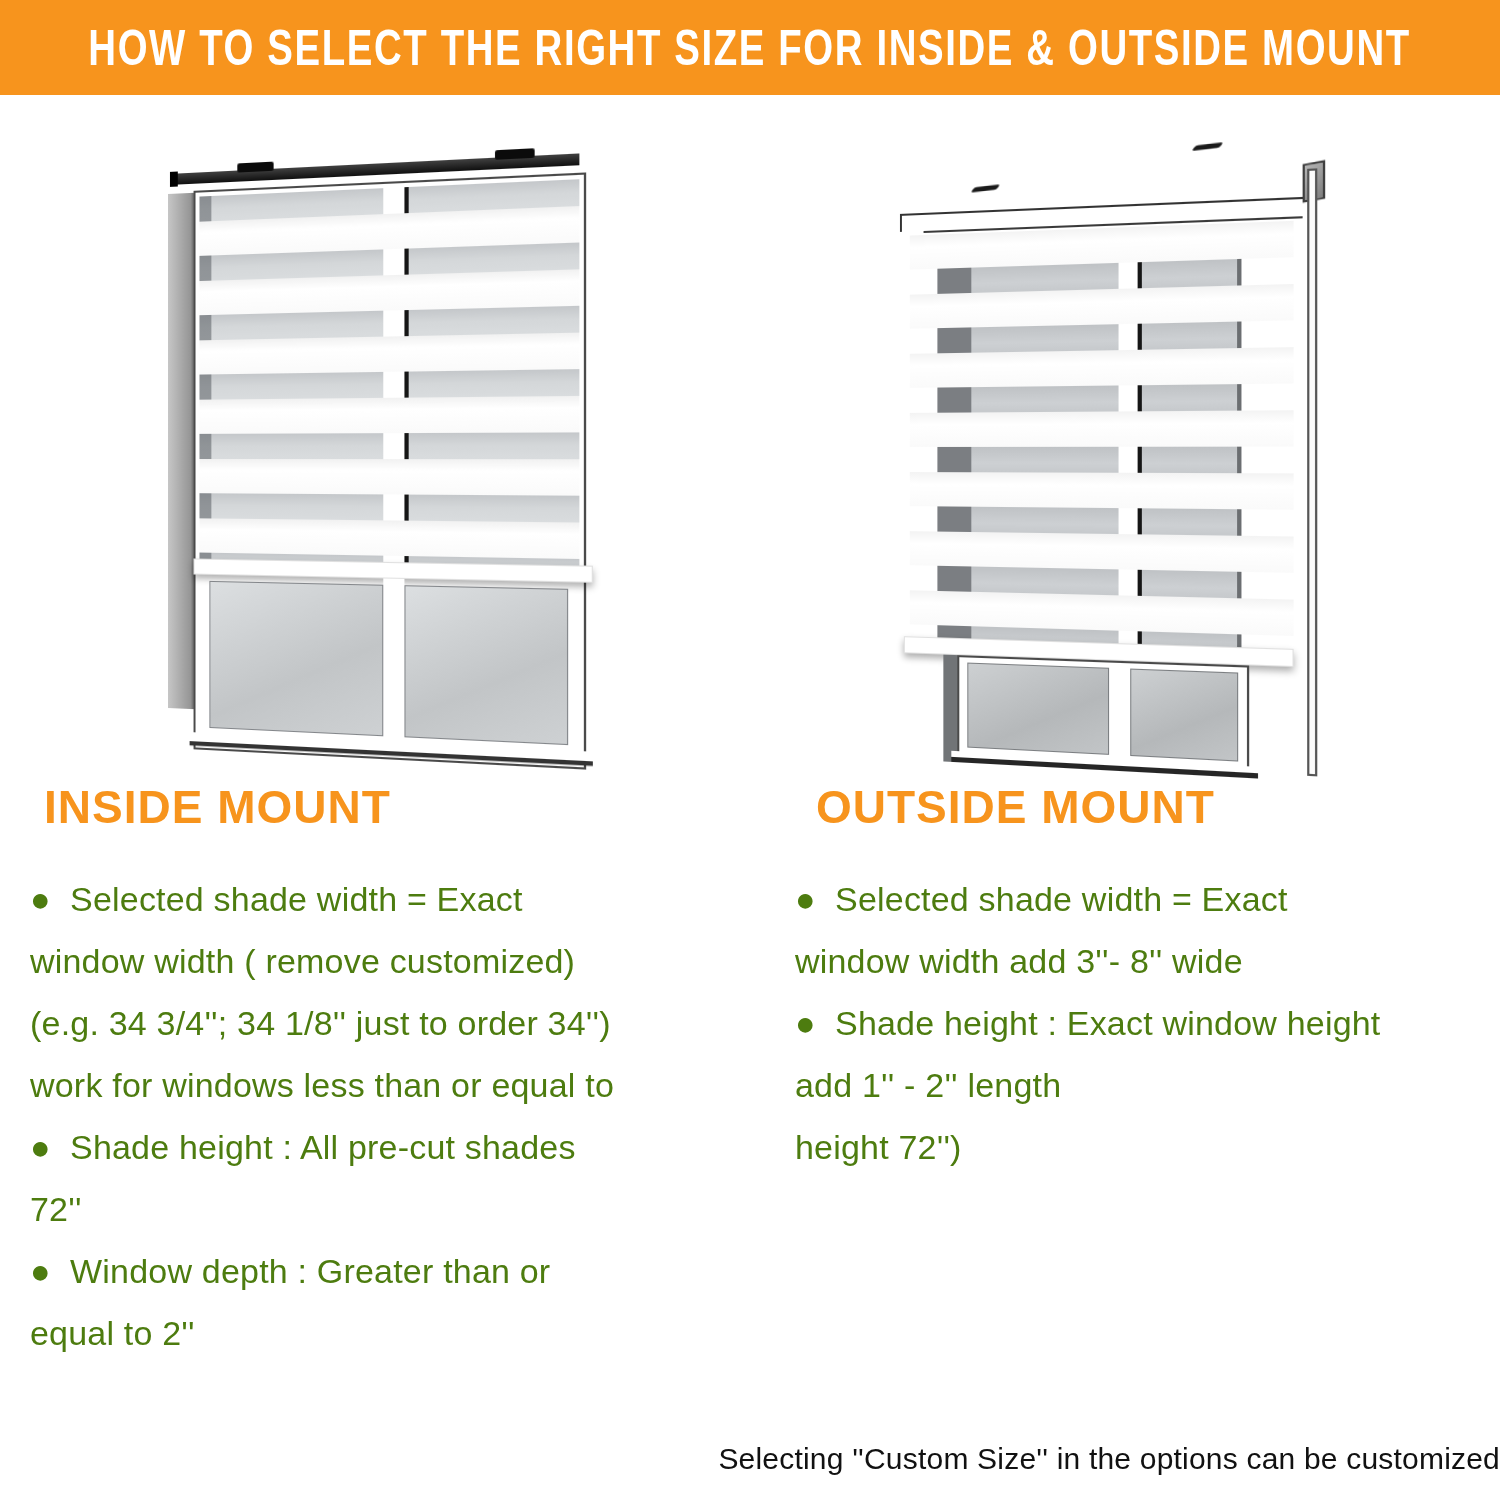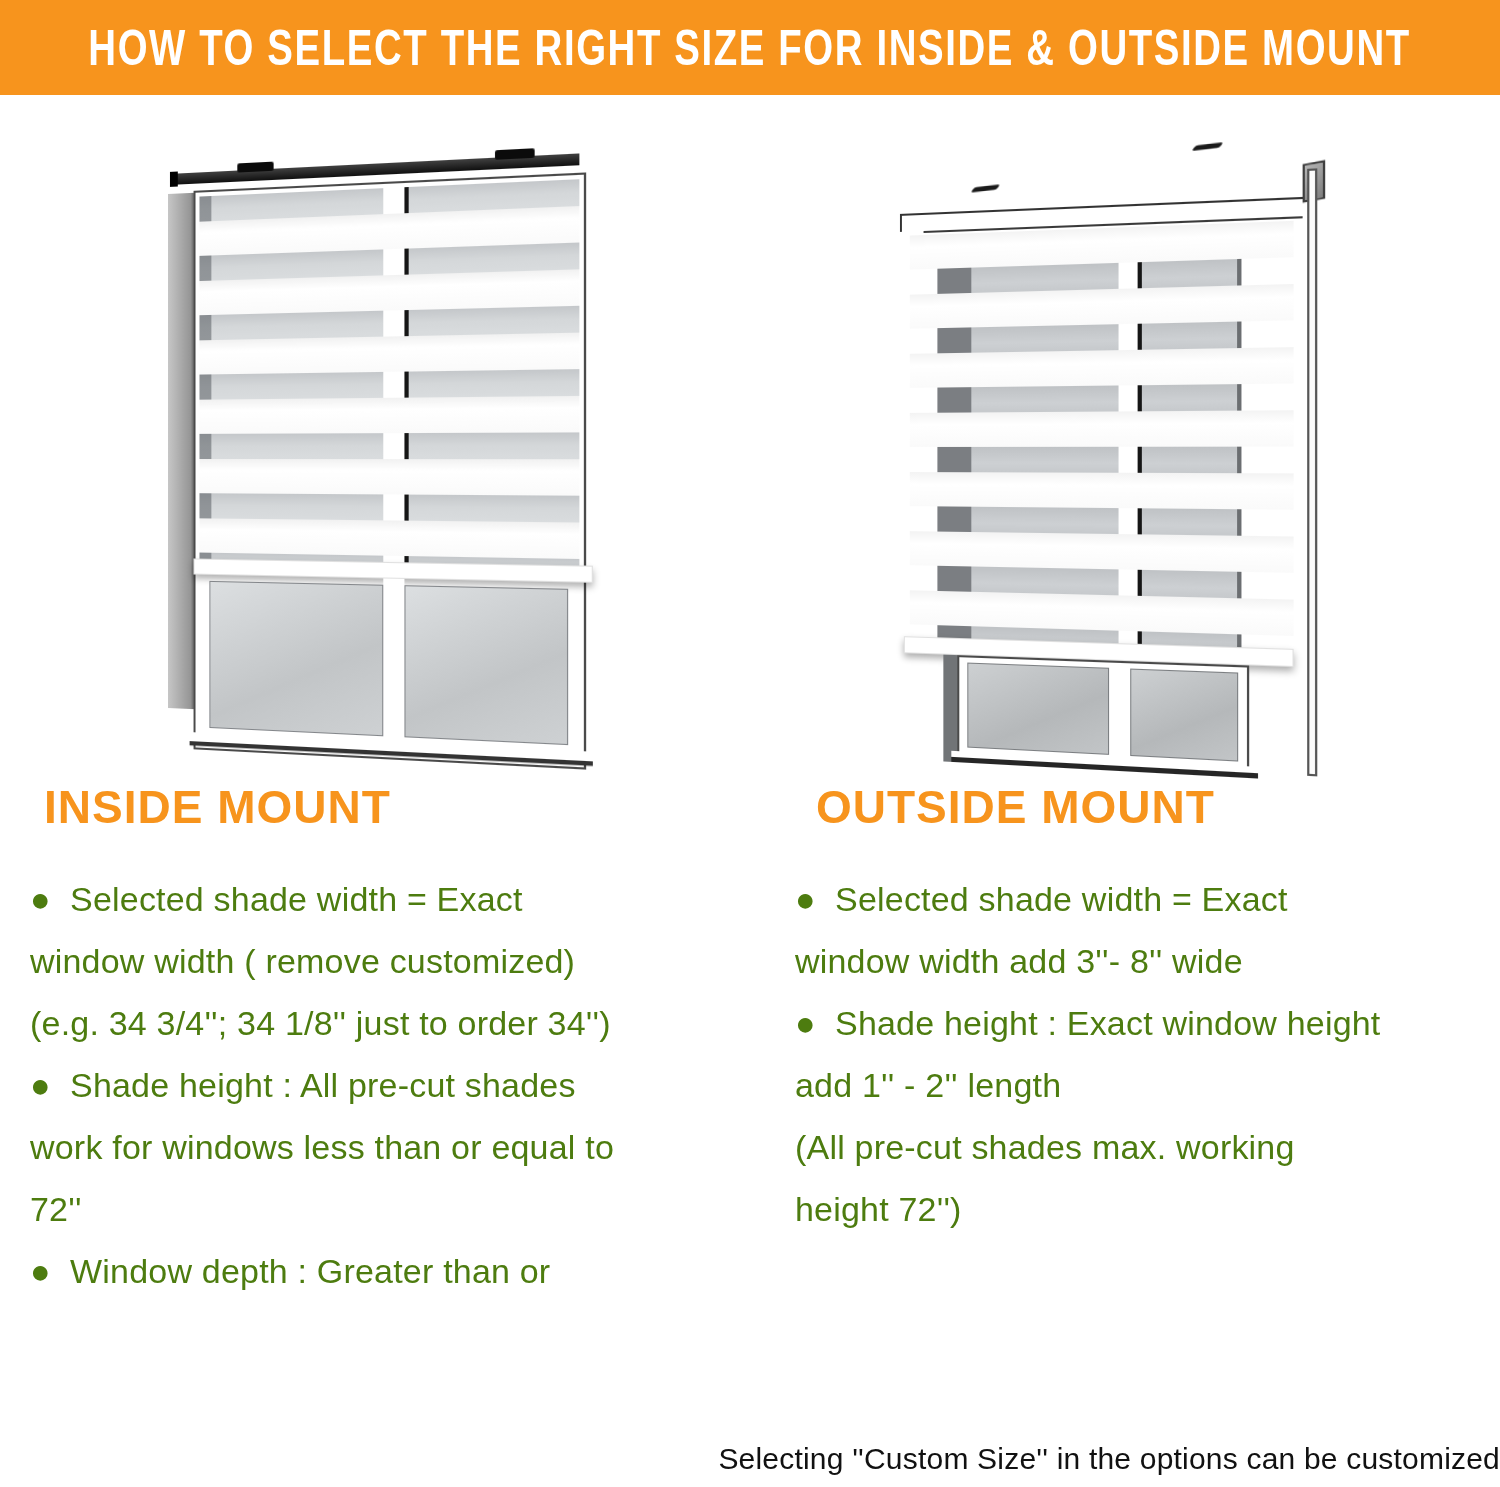--- a/index.html
+++ b/index.html
@@ -157,30 +157,30 @@
     </div>
   </div>
 
   <div class="mount-heading h-inside">INSIDE MOUNT</div>
   <div class="mount-heading h-outside">OUTSIDE MOUNT</div>
 
   <div class="text-block tb-left">
     <div class="tl">●  Selected shade width = Exact</div>
     <div class="tl">window width ( remove customized)</div>
     <div class="tl">(e.g. 34 3/4''; 34 1/8'' just to order 34'')</div>
+    <div class="tl">work for windows less than or equal to</div>
     <div class="tl">●  Shade height : All pre-cut shades</div>
-    <div class="tl">work for windows less than or equal to</div>
     <div class="tl">72''</div>
     <div class="tl">●  Window depth : Greater than or</div>
+    <div class="tl">equal to 2''</div>
   </div>
 
   <div class="text-block tb-right">
     <div class="tl">●  Selected shade width = Exact</div>
     <div class="tl">window width add 3''- 8'' wide</div>
     <div class="tl">●  Shade height : Exact window height</div>
     <div class="tl">add 1'' - 2'' length</div>
-    <div class="tl">(All pre-cut shades max. working</div>
     <div class="tl">height 72'')</div>
   </div>
 
   <div class="footer-note">Selecting ''Custom Size'' in the options can be customized</div>
 
 </div>
 
 </body></html>

